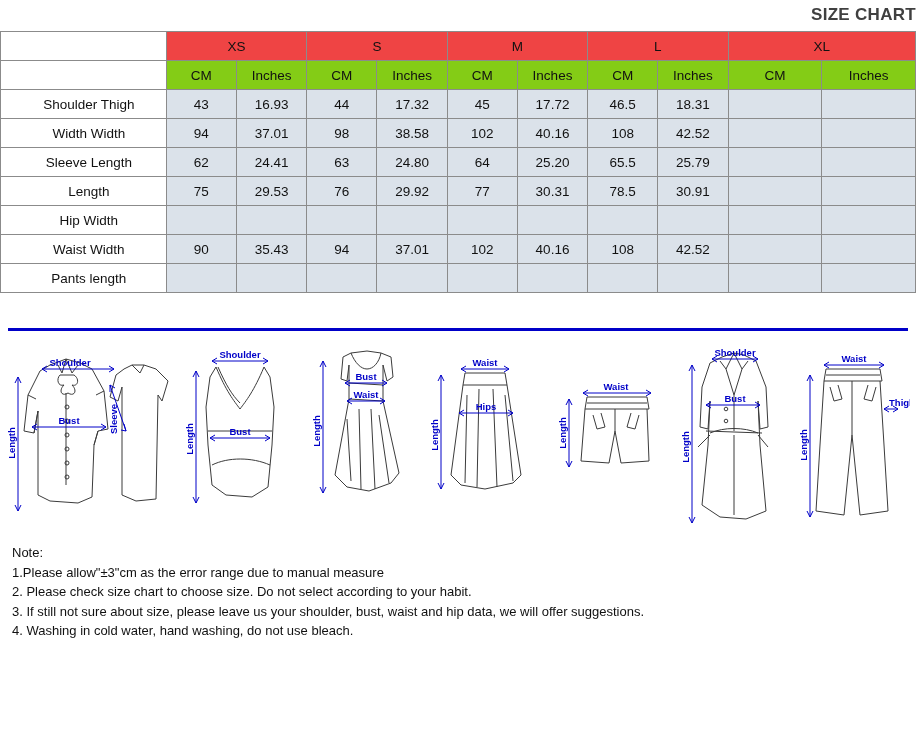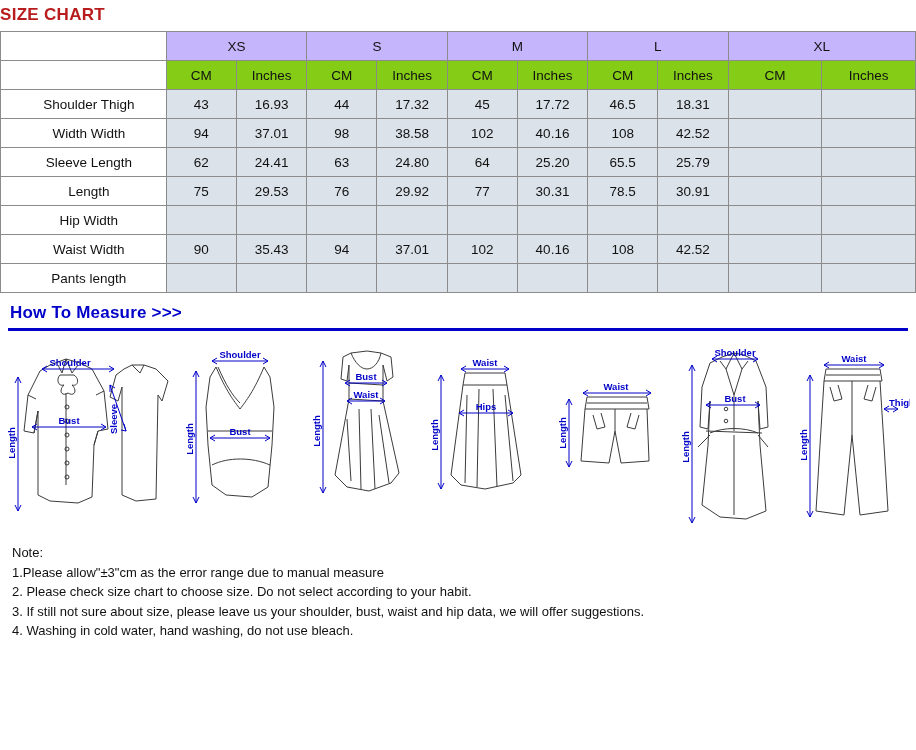--- a/index.html
+++ b/index.html
@@ -14,24 +14,24 @@
     color: #111111;
     overflow: hidden;
     position: relative;
   }
   .page {
     width: 916px;
     height: 750px;
     position: relative;
   }
   .chart-title {
-    text-align: left;
+    text-align: right;
     font-size: 17px;
     font-weight: bold;
-    color: #b91c1c;
+    color: #404040;
     padding: 5px 0 6px 0;
     letter-spacing: 0.3px;
   }
   table.size-chart {
     border-collapse: collapse;
     width: 916px;
     table-layout: fixed;
   }
   table.size-chart td, table.size-chart th {
     border: 1px solid #8b8b8b;
@@ -40,21 +40,21 @@
     font-weight: normal;
     padding: 0;
     height: 28px;
     color: #111;
   }
   .size-head {
     font-size: 19px;
     font-weight: bold;
     color: #c00000;
     height: 36px;
-    background: #c4b5fd;
+    background: #ef4444;
   }
   .unit-cell {
     background: #84cc16;
     font-size: 13px;
     height: 27px;
   }
   .row-label {
     text-align: left;
     padding-left: 11px !important;
     font-size: 13.5px;
@@ -256,21 +256,20 @@
         <td class="val"></td>
         <td class="val"></td>
         <td class="val"></td>
         <td class="val"></td>
         <td class="val"></td>
       </tr>
     </tbody>
   </table>
 
   <div class="htm-wrap">
-    <span class="htm-text">How To Measure &gt;&gt;&gt;</span>
     <div class="htm-rule"></div>
   </div>
 
   <div class="figures">
 
     <div class="fig">
       <svg width="168" height="195" viewBox="0 0 168 195">
         <g fill="none" stroke="#3b3b3b" stroke-width="1">
 
           <path d="M44 30 L34 36 L22 60 L18 96 L28 98 L32 76 L32 160 L44 166 L72 168 L86 162 L88 110 L92 96 L102 94 L98 56 L86 34 L74 28 L60 24 Z"></path>

